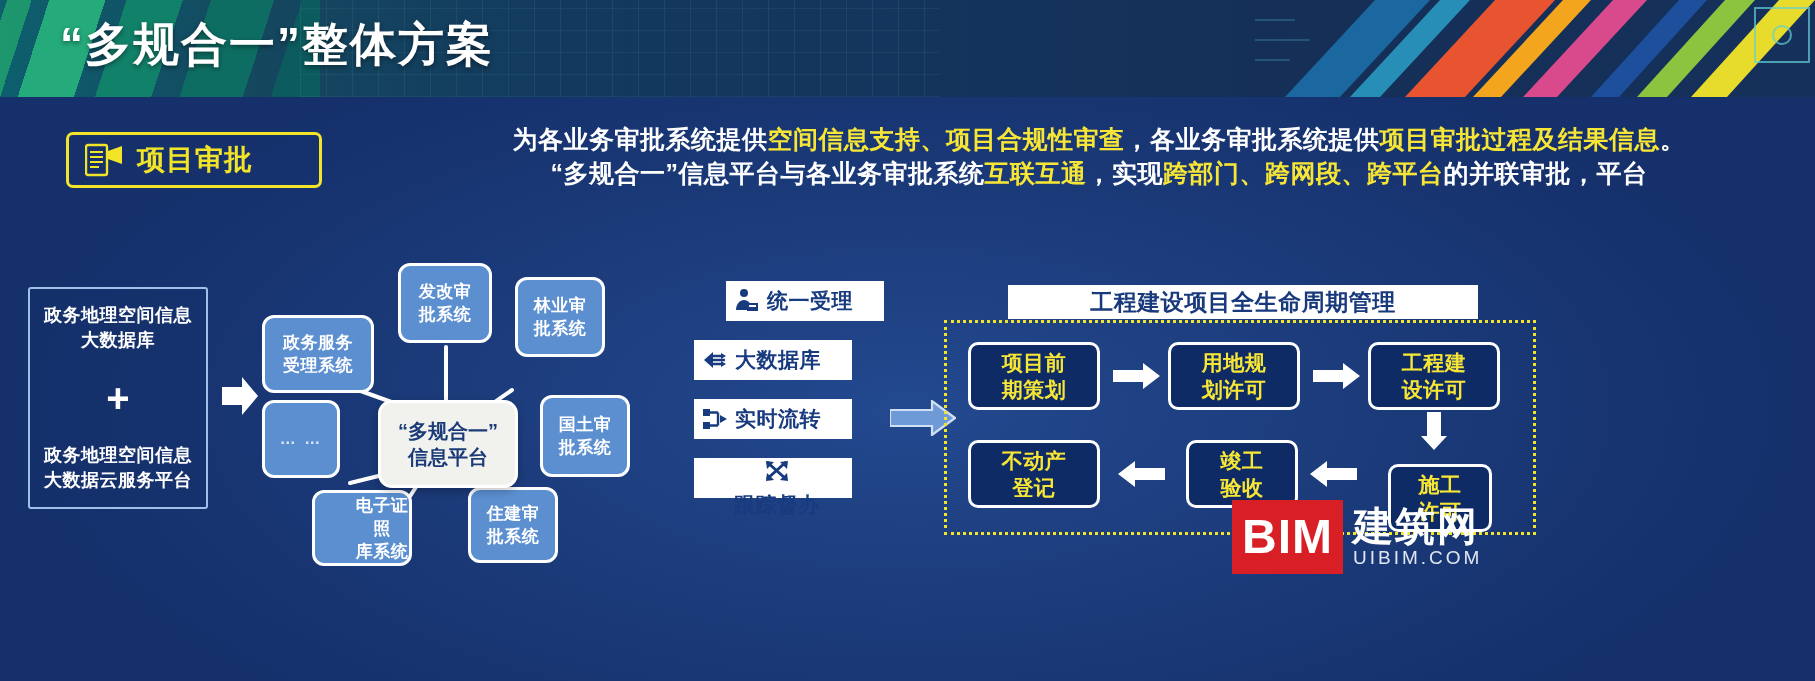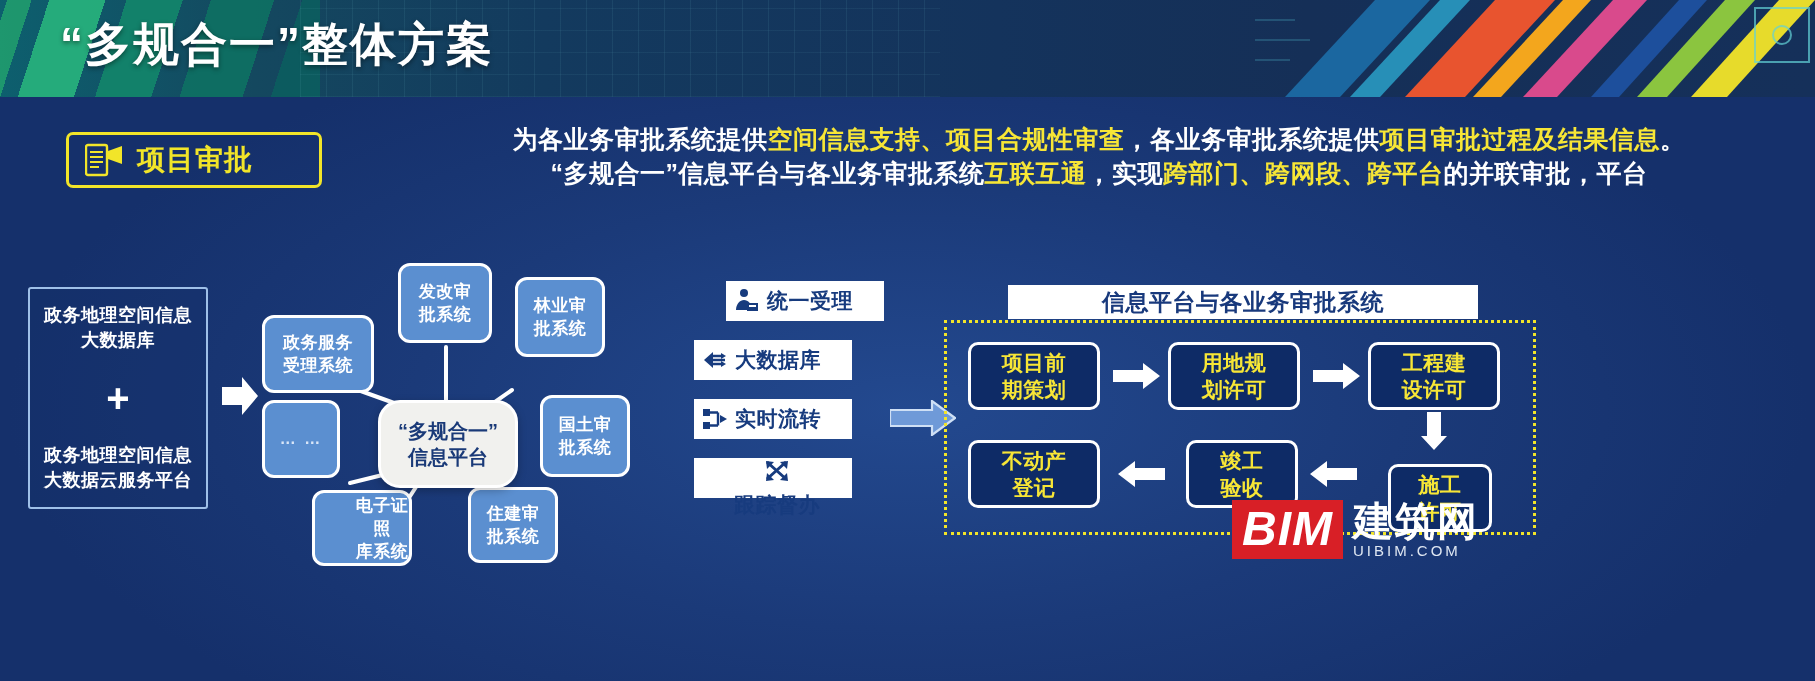--- a/index.html
+++ b/index.html
@@ -96,21 +96,21 @@
   .node {
     position: absolute;
     background: #5b8fd0; border: 3px solid #ffffff; border-radius: 12px;
     color: #ffffff; font-size: 17px; font-weight: 700; line-height: 23px;
     text-align: center;
     display: flex; align-items: center; justify-content: center;
     letter-spacing: .5px;
   }
   .node-center {
     position: absolute;
-    background: #f1f1ee; border: 3px solid #ffffff; border-radius: 22px;
+    background: #f1f1ee; border: 3px solid #ffffff; border-radius: 14px;
     color: #1a3a78; font-size: 20px; font-weight: 700; line-height: 26px;
     text-align: center;
     display: flex; align-items: center; justify-content: center;
     box-shadow: 0 3px 8px rgba(0,0,0,.25);
   }
   .node-dots {
     position: absolute; background: #5b8fd0; border: 3px solid #ffffff;
     border-radius: 12px; color: #d9e6f8; font-size: 16px; font-weight: 700;
     display: flex; align-items: center; justify-content: center; letter-spacing: 2px;
   }
@@ -144,25 +144,25 @@
     text-align: center;
     display: flex; align-items: center; justify-content: center;
     letter-spacing: .5px;
   }
   .lc-arrow { position: absolute; width: 48px; height: 26px; }
 
   
   .wm { position: absolute; left: 1232px; top: 500px; display: flex; align-items: stretch; }
   .wm-bim {
     background: #d81f26; color: #ffffff; font-size: 48px; font-weight: 700;
-    padding: 0 10px; line-height: 58px; letter-spacing: 1px; font-style: italic;
+    padding: 8px 10px; line-height: 58px; letter-spacing: 1px;
   }
   .wm-right { display: flex; flex-direction: column; justify-content: center; padding-left: 10px; }
   .wm-cn { color: #ffffff; font-size: 40px; font-weight: 700; line-height: 42px; letter-spacing: 2px; }
-  .wm-url { color: #dfe7f2; font-size: 15px; letter-spacing: 3px; text-align: left; }
+  .wm-url { color: #dfe7f2; font-size: 19px; letter-spacing: 3px; text-align: right; }
 </style>
 </head>
 <body>
 
 <div id="root">
 
   <div class="header">
     <div class="hdr-green"></div>
     <div class="hdr-circuit"></div>
     <div class="hdr-shapes">
@@ -314,21 +314,21 @@
   </div>
 
 
   <span class="mid-arrow">
     <svg width="66" height="36" viewBox="0 0 66 36">
       <polygon points="0,10 42,10 42,1 65,18 42,35 42,26 0,26" fill="#6f9ad8" stroke="#cfe0f5" stroke-width="2.2"></polygon>
     </svg>
   </span>
 
   <div class="lc-title">
-    <span>信息平台与各业务审批系统</span>
+    <span>工程建设项目全生命周期管理</span>
   </div>
   <div class="lc-box-outline"></div>
 
   <div class="lc-node" style="left:968px; top:342px; width:132px; height:68px;">
     <span style="white-space:pre-line">项目前
 期策划</span>
   </div>
   <span class="lc-arrow" style="left:1113px; top:363px;">
     <svg width="48" height="26" viewBox="0 0 48 26">
         <polygon points="0,7 30,7 30,0 47,13 30,26 30,19 0,19" fill="#ffffff"></polygon>

